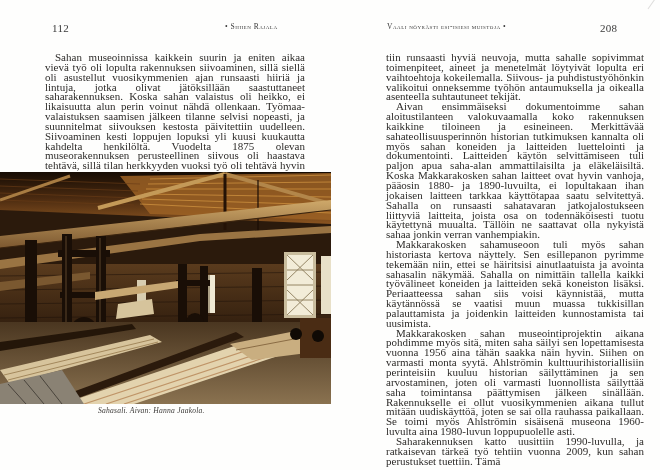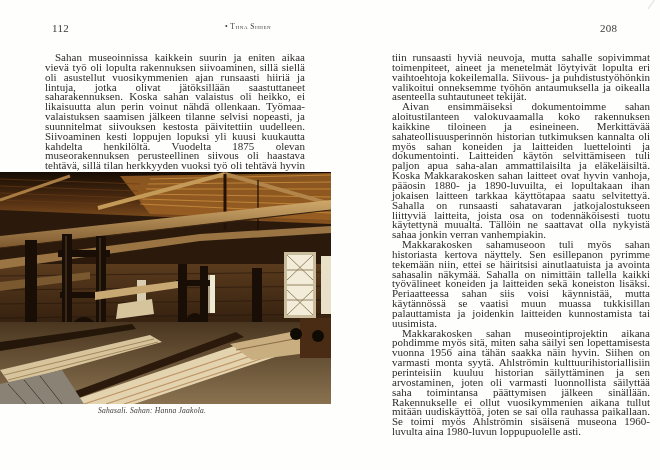--- a/index.html
+++ b/index.html
@@ -46,21 +46,21 @@
 </head>
 <body>
 
 <div class="spread">
 
   <section class="page page-left">
     <div class="running-head-row" style="left:52px;">
       <span class="pagenum">112</span>
     </div>
     <div class="running-head-row" style="left:225px;">
-      <span class="head-title">• Tiina Siihen</span>
+      <span class="head-title">• Siihen Rajala</span>
     </div>
 
     <div class="body-col" style="left:45px;top:53px;">
       <p class="indent">Sahan museoinnissa kaikkein suurin ja eniten aikaa vievä työ oli lopulta rakennuksen siivoaminen, sillä siellä oli asustellut vuosikymmenien ajan runsaasti hiiriä ja lintuja, jotka olivat jätöksillään saastuttaneet saharakennuksen. Koska sahan valaistus oli heikko, ei likaisuutta alun perin voinut nähdä ollenkaan. Työmaa-valaistuksen saamisen jälkeen tilanne selvisi nopeasti, ja suunnitelmat siivouksen kestosta päivitettiin uudelleen. Siivoaminen kesti loppujen lopuksi yli kuusi kuukautta kahdelta henkilöltä. Vuodelta 1875 olevan museorakennuksen perusteellinen siivous oli haastava tehtävä, sillä tilan herkkyyden vuoksi työ oli tehtävä hyvin varovaisesti. Eri tahoilta saa-</p>
     </div>
 
     <figure class="photo-frame">
       <svg viewBox="0 0 331 232" preserveAspectRatio="none">
         <defs>
           <linearGradient id="ceil" x1="0" y1="0" x2="0" y2="1">
@@ -180,30 +180,34 @@
           <line x1="24" y1="208" x2="44" y2="232"></line>
           <line x1="40" y1="204" x2="62" y2="232"></line>
         </g>
 
         <rect x="300" y="146" width="31" height="40" fill="#4a2c14"></rect>
         <circle cx="296" cy="162" r="6" fill="#100a05"></circle>
         <circle cx="318" cy="164" r="6" fill="#100a05"></circle>
       </svg>
     </figure>
 
-    <div class="caption">Sahasali. Sahan: Hanna Jaakola.</div>
+    <div class="caption">Sahasali. Aivan: Hanna Jaakola.</div>
   </section>
 
   <section class="page page-right">
+    <div class="running-head-row" style="left:57px;">
+      <span class="head-title">Vaali nöyrästi esi-isiesi muistoja •</span>
+    </div>
     <div class="running-head-row" style="left:270px;">
       <span class="pagenum">208</span>
     </div>
 
-    <div class="body-col" style="left:62px;top:53px;width:258px;">
+    <div class="body-col" style="left:56px;top:53px;width:258px;">
       <p>tiin runsaasti hyviä neuvoja, mutta sahalle sopivimmat toimenpiteet, aineet ja menetelmät löytyivät lopulta eri vaihtoehtoja kokeilemalla. Siivous- ja puhdistustyöhönkin valikoitui onneksemme työhön antaumuksella ja oikealla asenteella suhtautuneet tekijät.</p>
       <p class="indent">Aivan ensimmäiseksi dokumentoimme sahan aloitustilanteen valokuvaamalla koko rakennuksen kaikkine tiloineen ja esineineen. Merkittävää sahateollisuusperinnön historian tutkimuksen kannalta oli myös sahan koneiden ja laitteiden luettelointi ja dokumentointi. Laitteiden käytön selvittämiseen tuli paljon apua saha-alan ammattilaisilta ja eläkeläisiltä. Koska Makkarakosken sahan laitteet ovat hyvin vanhoja, pääosin 1880- ja 1890-luvuilta, ei lopultakaan ihan jokaisen laitteen tarkkaa käyttötapaa saatu selvitettyä. Sahalla on runsaasti sahatavaran jatkojalostukseen liittyviä laitteita, joista osa on todennäköisesti tuotu käytettynä muualta. Tällöin ne saattavat olla nykyistä sahaa jonkin verran vanhempiakin.</p>
       <p class="indent">Makkarakosken sahamuseoon tuli myös sahan historiasta kertova näyttely. Sen esillepanon pyrimme tekemään niin, ettei se häiritsisi ainutlaatuista ja avointa sahasalin näkymää. Sahalla on nimittäin tallella kaikki työvälineet koneiden ja laitteiden sekä koneiston lisäksi. Periaatteessa sahan siis voisi käynnistää, mutta käytännössä se vaatisi muun muassa tukkisillan palauttamista ja joidenkin laitteiden kunnostamista tai uusimista.</p>
       <p class="indent">Makkarakosken sahan museointiprojektin aikana pohdimme myös sitä, miten saha säilyi sen lopettamisesta vuonna 1956 aina tähän saakka näin hyvin. Siihen on varmasti monta syytä. Ahlströmin kulttuurihistoriallisiin perinteisiin kuuluu historian säilyttäminen ja sen arvostaminen, joten oli varmasti luonnollista säilyttää saha toimintansa päättymisen jälkeen sinällään. Rakennukselle ei ollut vuosikymmenien aikana tullut mitään uudiskäyttöä, joten se sai olla rauhassa paikallaan. Se toimi myös Ahlströmin sisäisenä museona 1960-luvulta aina 1980-luvun loppupuolelle asti.</p>
+      <p class="indent">Saharakennuksen katto uusittiin 1990-luvulla, ja ratkaisevan tärkeä työ tehtiin vuonna 2009, kun sahan perustukset tuettiin. Tämä</p>
     </div>
   </section>
 
   <div class="corner-artifact"></div>
 </div>
 
 </body></html>

